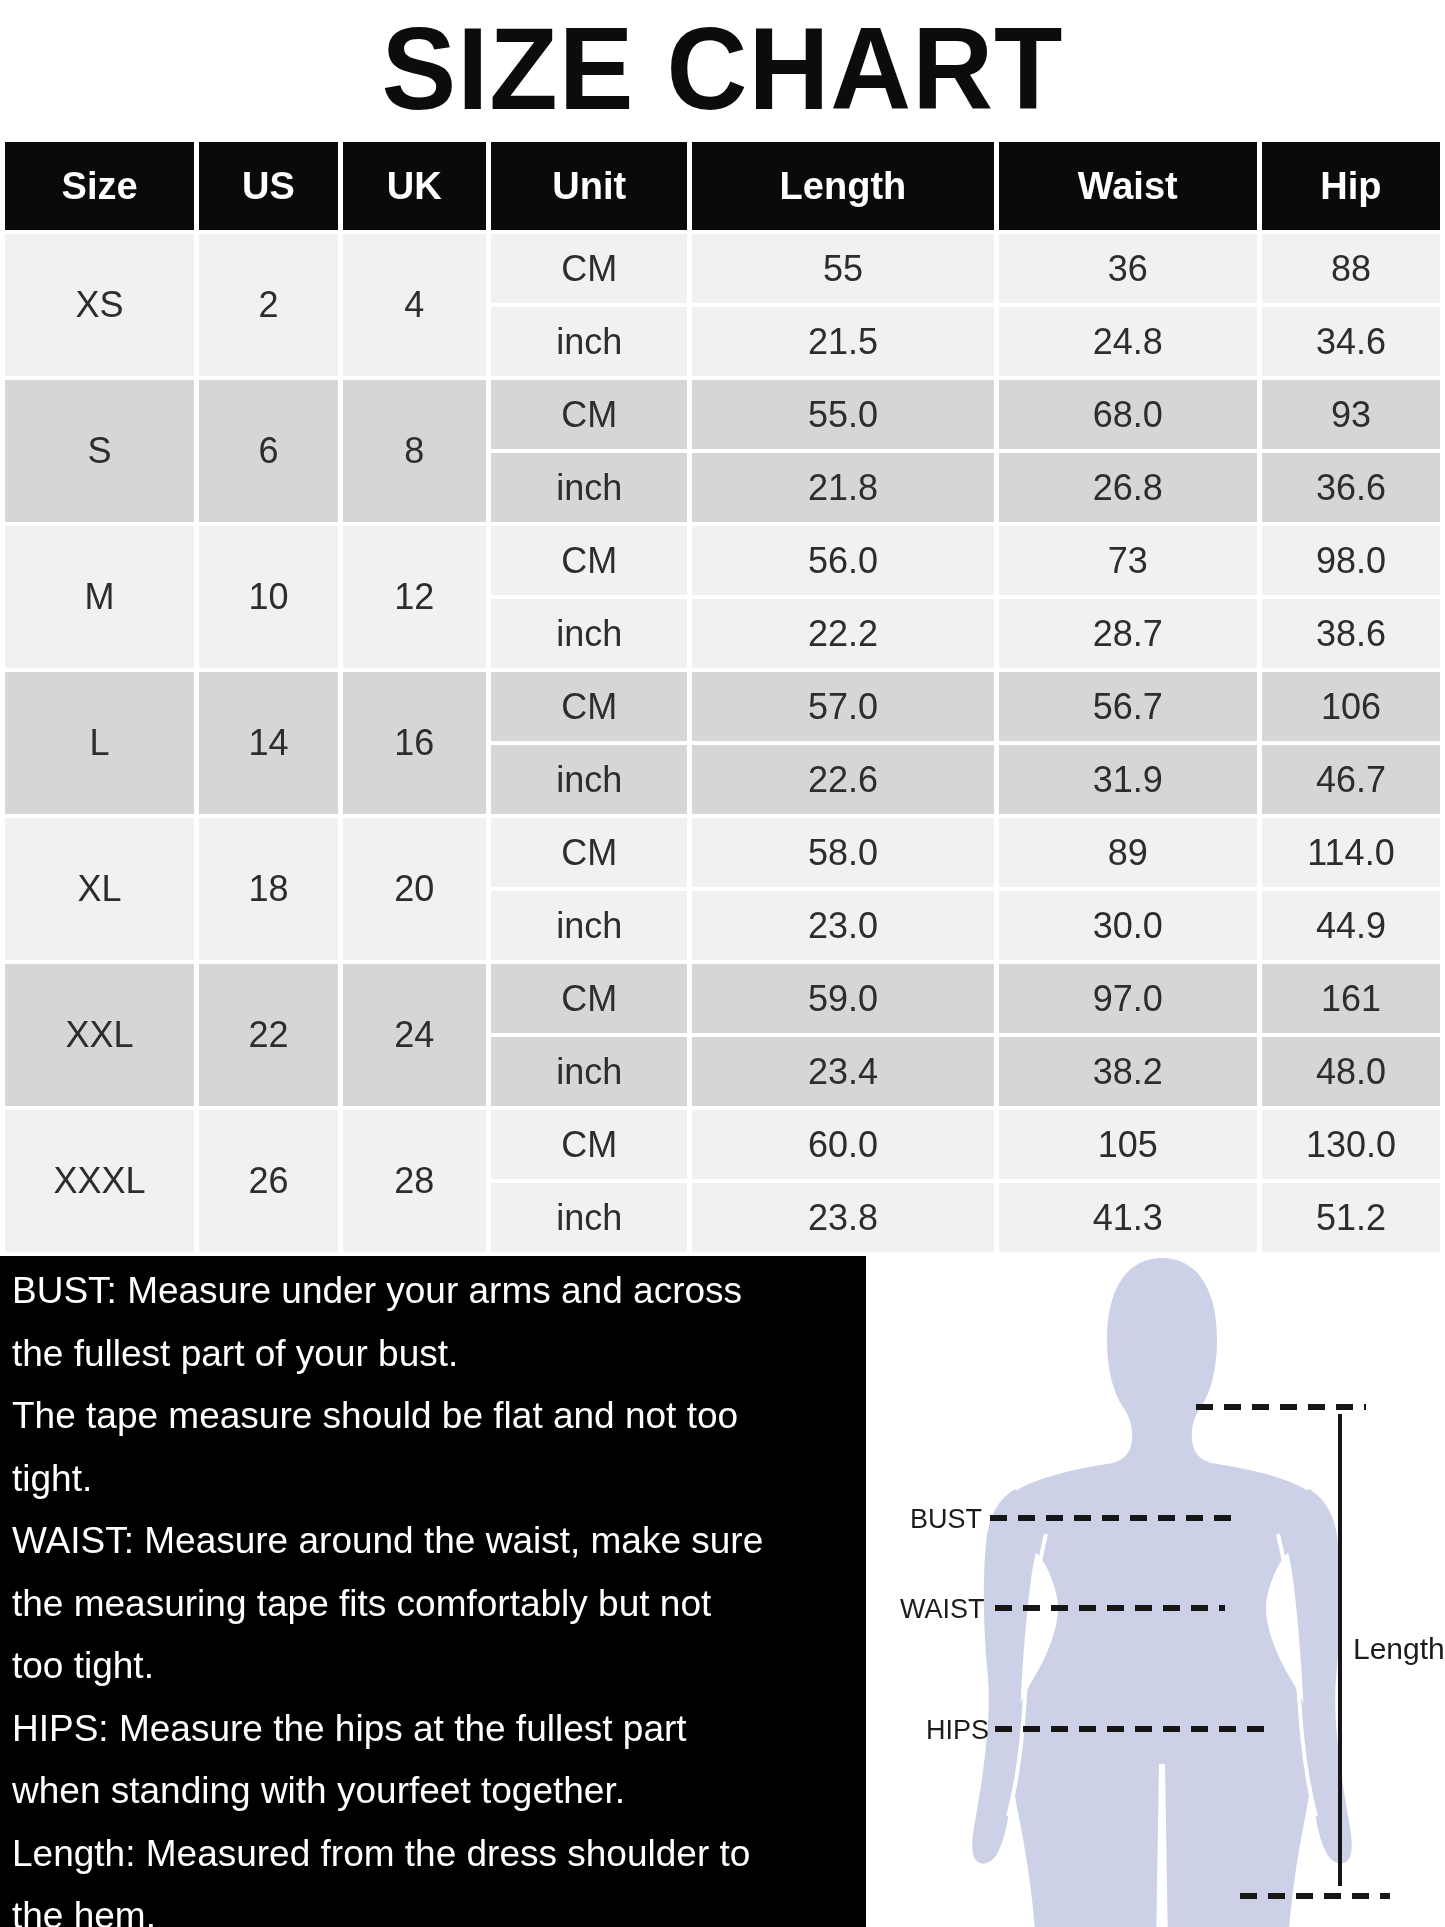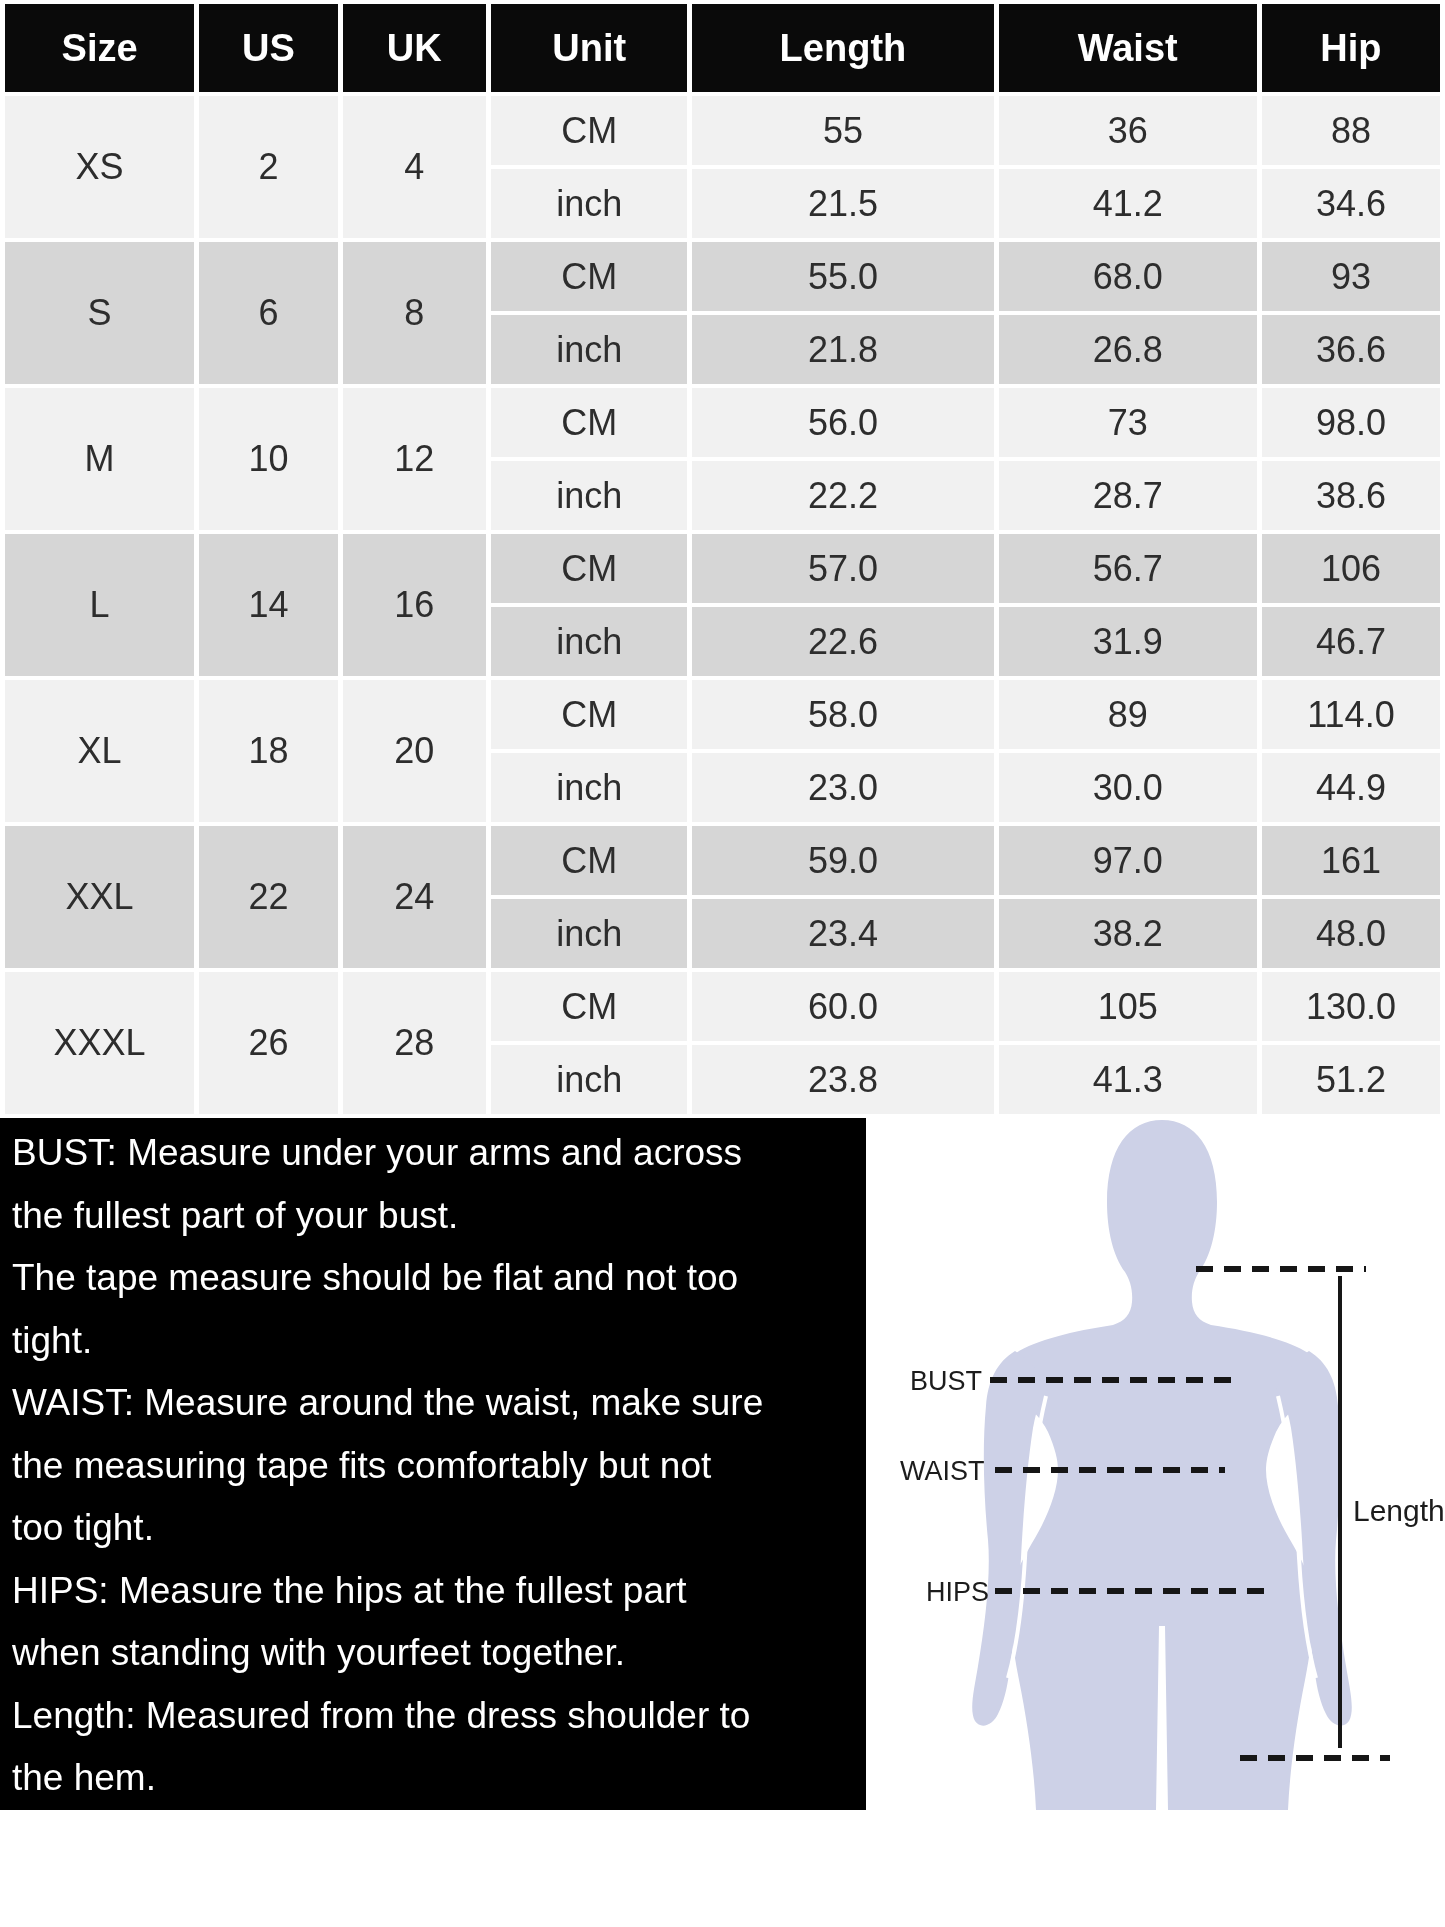--- a/index.html
+++ b/index.html
@@ -89,20 +89,23 @@
   }
   .figure-area svg { display: block; width: 579px; height: 692px; }
   .fig-label  { font-family: "Liberation Sans", sans-serif; font-size: 27px; fill: #1c1c1c; }
   .fig-label-length { font-family: "Liberation Sans", sans-serif; font-size: 30px; fill: #1c1c1c; }
 </style>
 </head>
 <body>
 
 <div class="page">
 
+  <div class="title-band">
+    <h1>SIZE CHART</h1>
+  </div>
 
   <table class="size-table">
     <colgroup>
       <col class="w-size">
         <col class="w-us">
         <col class="w-uk">
         <col class="w-unit">
       <col class="w-length">
         <col class="w-waist">
         <col class="w-hip">
@@ -124,21 +127,21 @@
           <td class="shade-light" rowspan="2">2</td>
           <td class="shade-light" rowspan="2">4</td>
           <td class="shade-light">CM</td>
           <td class="shade-light">55</td>
           <td class="shade-light">36</td>
           <td class="shade-light">88</td>
         </tr>
         <tr>
           <td class="shade-light">inch</td>
           <td class="shade-light">21.5</td>
-          <td class="shade-light">41.2</td>
+          <td class="shade-light">24.8</td>
           <td class="shade-light">34.6</td>
         </tr>
         <tr>
           <td class="shade-dark" rowspan="2">S</td>
           <td class="shade-dark" rowspan="2">6</td>
           <td class="shade-dark" rowspan="2">8</td>
           <td class="shade-dark">CM</td>
           <td class="shade-dark">55.0</td>
           <td class="shade-dark">68.0</td>
           <td class="shade-dark">93</td>

